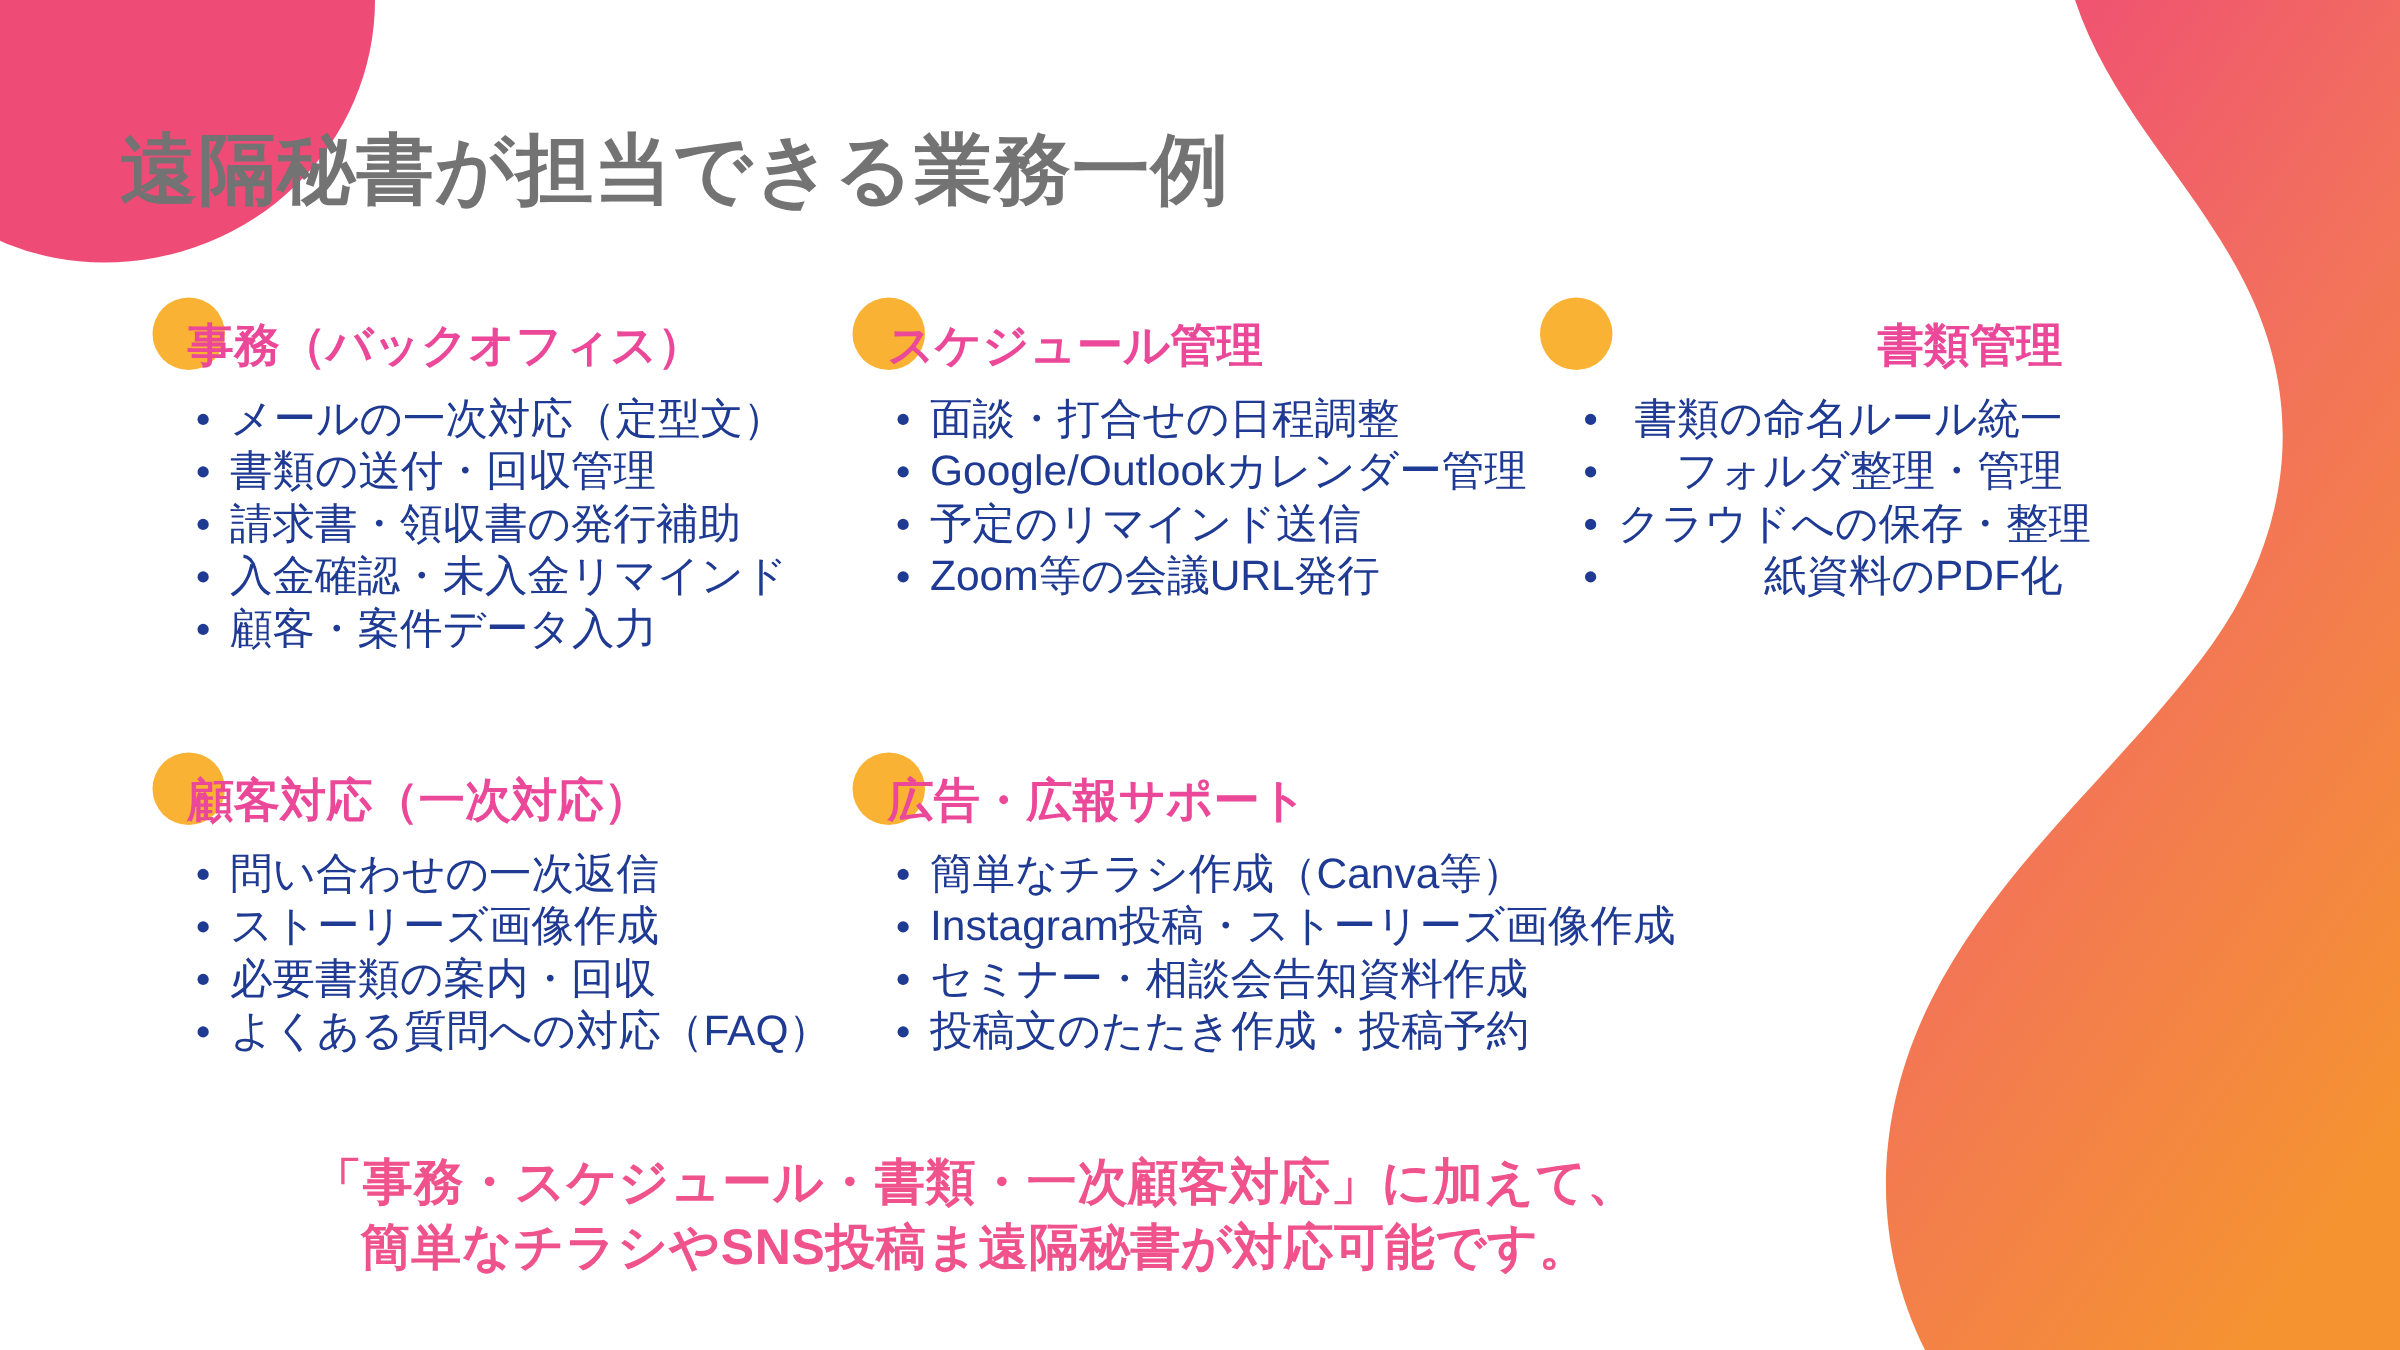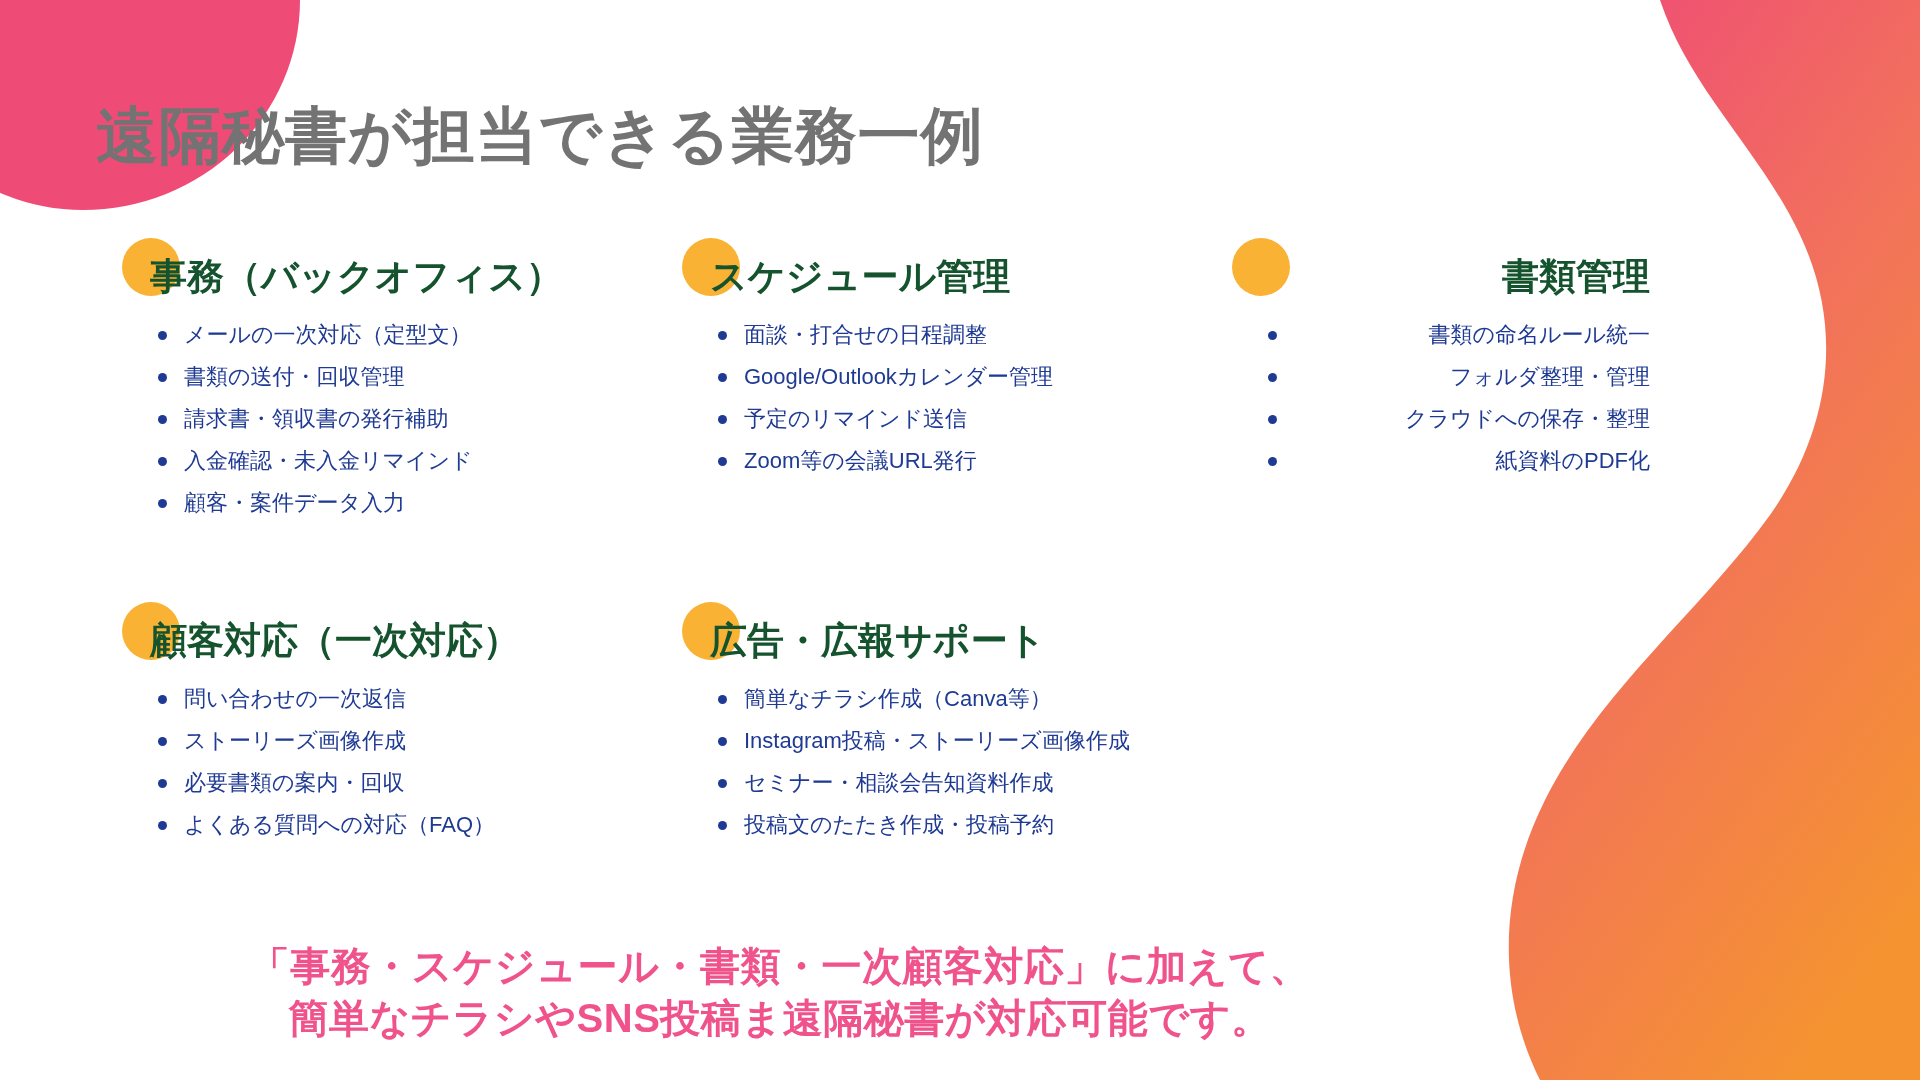--- a/index.html
+++ b/index.html
@@ -91,33 +91,33 @@
     height: 58px;
     border-radius: 50%;
     background: #f9b233;
     z-index: 0;
   }
   .sec-title {
     position: relative;
     z-index: 1;
     font-size: 37px;
     font-weight: bold;
-    color: #14532d;
+    color: #ec4899;
     white-space: nowrap;
     line-height: 54px;
   }
   ul.items {
     list-style: none;
     margin: 0;
     padding: 0;
   }
   ul.items li {
     position: relative;
     padding-left: 34px;
-    font-size: 22px;
+    font-size: 34px;
     line-height: 42px;
     color: #1f3a93;
     white-space: nowrap;
   }
   ul.items li .bullet {
     position: absolute;
     left: 8px;
     top: 17px;
     width: 9px;
     height: 9px;
@@ -126,21 +126,20 @@
   }
 
   
   .summary {
     position: absolute;
     left: 0;
     top: 920px;
     width: 1560px;
     text-align: center;
     z-index: 3;
-    margin-top: 20px;
   }
   .summary .line {
     font-size: 40px;
     font-weight: bold;
     color: #f0528c;
     line-height: 52px;
     letter-spacing: 0.5px;
     white-space: nowrap;
   }
 </style>

